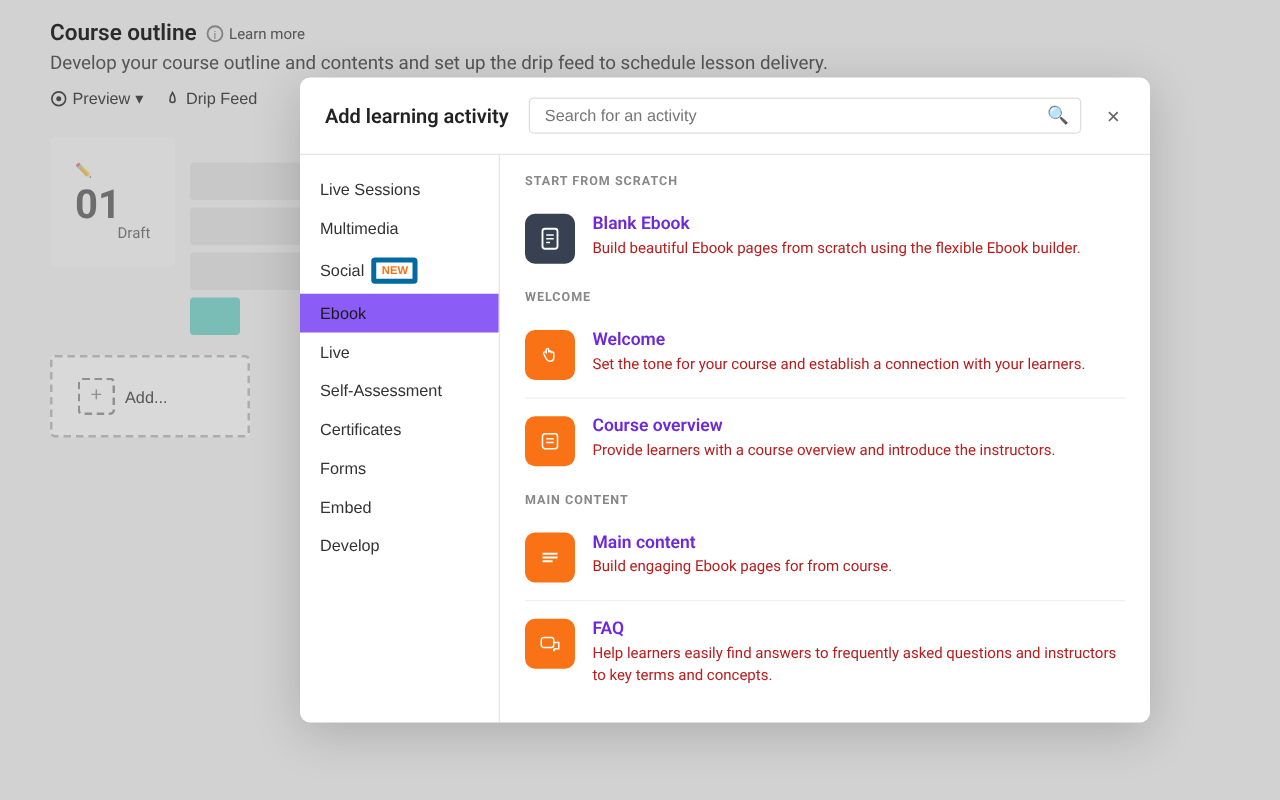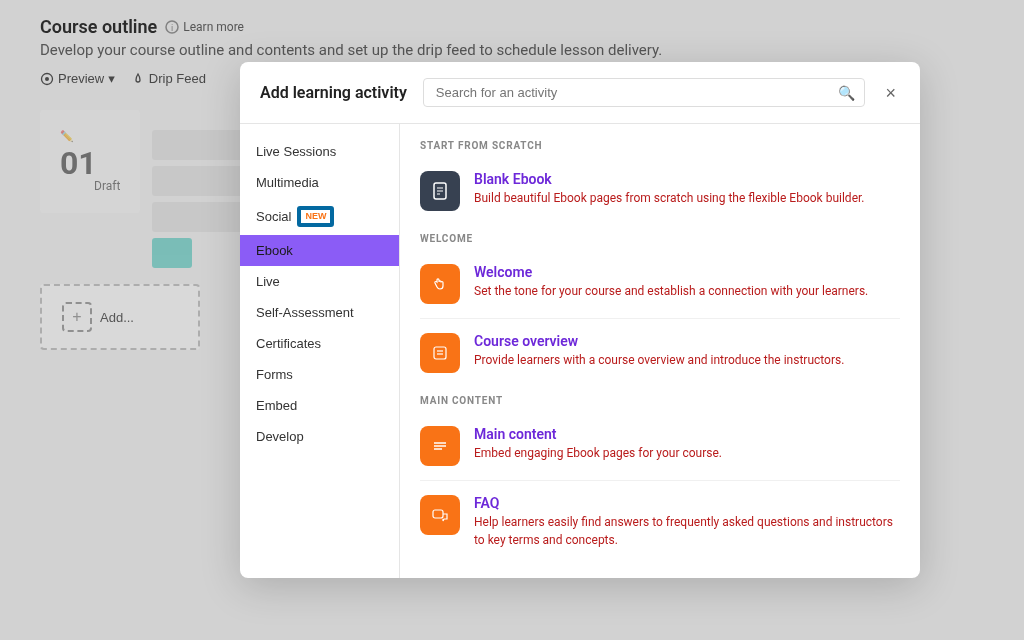--- a/index.html
+++ b/index.html
@@ -450,21 +450,21 @@
         <div class="activity-item">
           <div class="activity-icon icon-orange">
             <svg width="22" height="22" viewBox="0 0 22 22" fill="none">
               <line x1="5" y1="8" x2="17" y2="8" stroke="white" stroke-width="1.5"></line>
               <line x1="5" y1="11" x2="17" y2="11" stroke="white" stroke-width="1.5"></line>
               <line x1="5" y1="14" x2="13" y2="14" stroke="white" stroke-width="1.5"></line>
             </svg>
           </div>
           <div class="activity-info">
             <div class="activity-title">Main content</div>
-            <div class="activity-desc">Embed engaging Ebook pages for your course.</div>
+            <div class="activity-desc">Build engaging Ebook pages for from course.</div>
           </div>
         </div>
         <div class="content-divider"></div>
         <div class="activity-item">
           <div class="activity-icon icon-orange">
             <svg width="22" height="22" viewBox="0 0 22 22" fill="none">
               <rect x="4" y="6" width="10" height="8" rx="2" stroke="white" stroke-width="1.2"></rect>
               <path d="M14 10 L18 10 L18 15 L15 15 L14 17 L14 15" stroke="white" stroke-width="1.2" fill="none"></path>
             </svg>
           </div>

